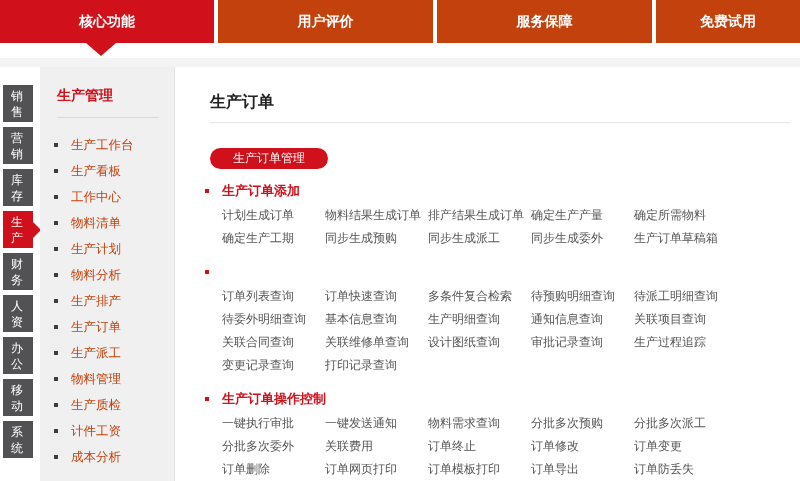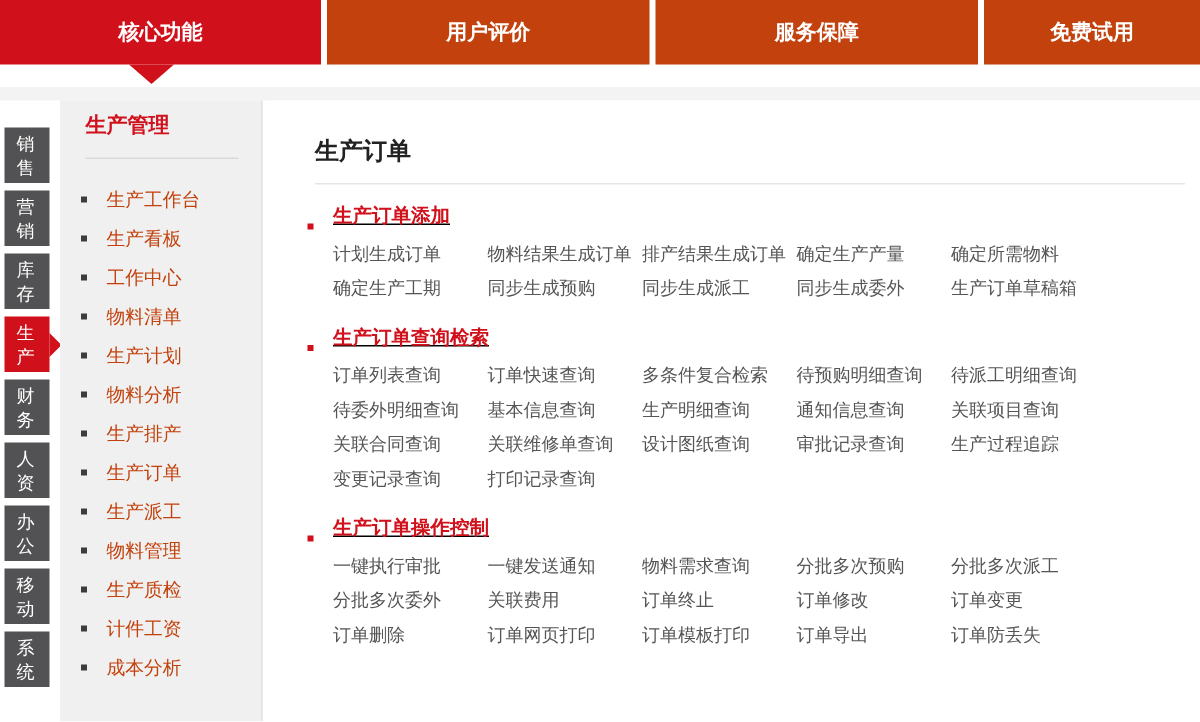--- a/index.html
+++ b/index.html
@@ -63,21 +63,21 @@
     border-left: 8px solid #d0111b;
   }
 
   
   .sidebar {
     position: absolute; top: 67px; left: 40px; width: 135px; height: 414px;
     background: #f0f0f0;
     border-right: 1px solid #e3e3e3;
   }
   .sidebar-title {
-    margin: 8px 0 0 17px;
+    margin: 20px 0 0 17px;
     color: #d0111b; font-size: 14px; font-weight: bold;
   }
   .sidebar-divider {
     margin: 12px 15px 0 17px; border: 0;
     border-top: 1px solid #d9d9d9;
   }
   .sidebar-list { margin-top: 14px; }
   .sidebar-item {
     display: flex; align-items: center;
     height: 26px; padding-left: 14px;
@@ -102,21 +102,21 @@
     margin: 9px 0 0 5px; border: 0; border-top: 1px solid #e5e5e5;
   }
   .manage-btn {
     display: inline-block; margin: 25px 0 0 5px;
     height: 21px; line-height: 21px; padding: 0 23px;
     background: #d0111b; color: #ffffff; font-size: 12px;
     border: 0; border-radius: 11px; cursor: pointer;
     font-family: "Liberation Sans", "DejaVu Sans", sans-serif;
   }
   .section { margin-top: 14px; }
-  .section-head { display: flex; align-items: flex-end; height: 16px; text-decoration: underline; }
+  .section-head { display: flex; align-items: center; height: 16px; }
   .section-bullet {
     width: 4px; height: 4px; background: #d0111b; margin-right: 13px;
   }
   .section-title { color: #d0111b; font-size: 13px; font-weight: bold; }
   .feature-grid {
     margin: 5px 0 0 17px;
     display: grid; grid-template-columns: repeat(5, 103px);
   }
   .feature-item {
     font-size: 12px; color: #555555; line-height: 23px;
@@ -229,20 +229,21 @@
     <div class="sidebar-item">
       <span class="sq-bullet"></span>
       <span class="sidebar-item-label">成本分析</span>
     </div>
   </div>
 </div>
 
 <div class="main">
   <div class="page-title">生产订单</div>
   <hr class="title-divider">
+  <button class="manage-btn">生产订单管理</button>
 
   
   <div class="section">
     <div class="section-head">
       <span class="section-bullet"></span>
       <span class="section-title">生产订单添加</span>
     </div>
     <div class="feature-grid">
       <span class="feature-item">计划生成订单</span>
       <span class="feature-item">物料结果生成订单</span>
@@ -254,21 +255,20 @@
       <span class="feature-item">同步生成派工</span>
       <span class="feature-item">同步生成委外</span>
       <span class="feature-item">生产订单草稿箱</span>
     </div>
   </div>
 
   
   <div class="section">
     <div class="section-head">
       <span class="section-bullet"></span>
-      <span class="section-title">生产订单查询检索</span>
     </div>
     <div class="feature-grid">
       <span class="feature-item">订单列表查询</span>
       <span class="feature-item">订单快速查询</span>
       <span class="feature-item">多条件复合检索</span>
       <span class="feature-item">待预购明细查询</span>
       <span class="feature-item">待派工明细查询</span>
       <span class="feature-item">待委外明细查询</span>
       <span class="feature-item">基本信息查询</span>
       <span class="feature-item">生产明细查询</span>

